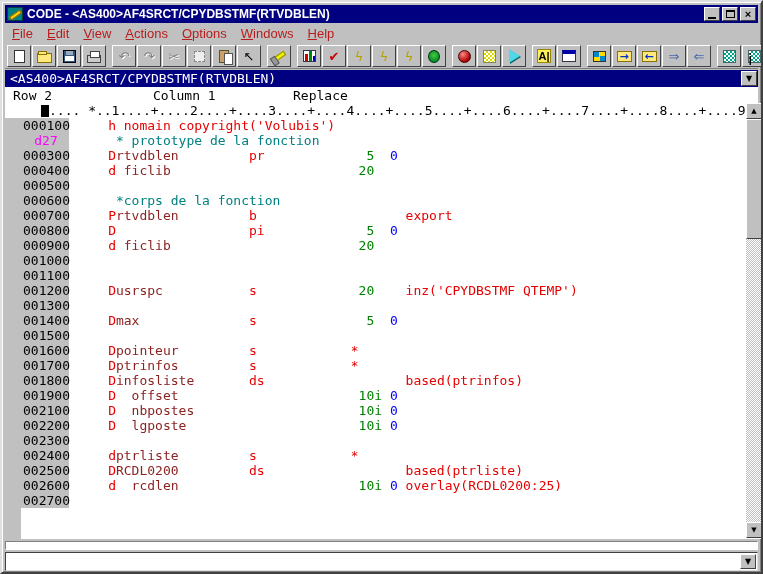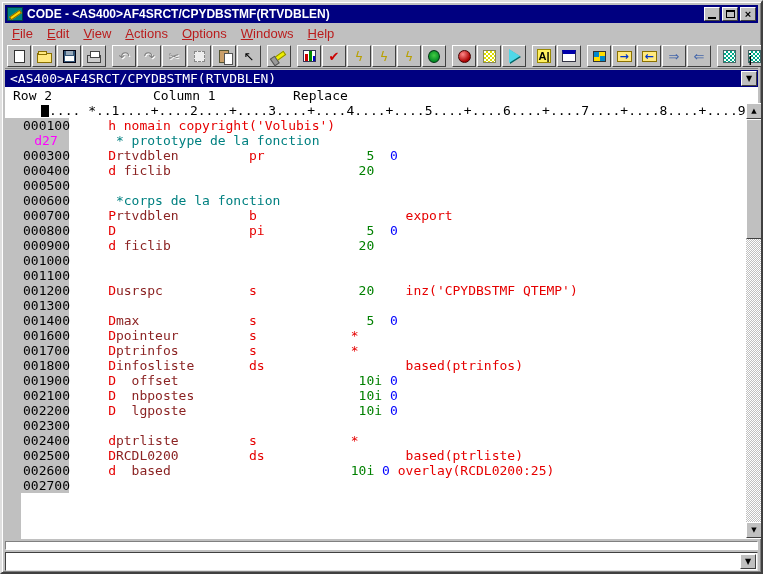--- a/index.html
+++ b/index.html
@@ -257,30 +257,31 @@
       <div class="line"><span class="ln">000500</span></div>
       <div class="line"><span class="ln">000600</span><span class="seg-c">      *corps de la fonction</span></div>
       <div class="line"><span class="ln">000700</span><span class="seg-k">     P</span><span class="seg-i">rtvdblen</span><span class="seg-k">         b</span><span class="seg-k">                   export</span></div>
       <div class="line"><span class="ln">000800</span><span class="seg-k">     D</span><span class="seg-k">                 pi</span><span class="seg-n">             5</span><span class="seg-d">  0</span></div>
       <div class="line"><span class="ln">000900</span><span class="seg-k">     d</span><span class="seg-i"> ficlib</span><span class="seg-n">                        20</span></div>
       <div class="line"><span class="ln">001000</span></div>
       <div class="line"><span class="ln">001100</span></div>
       <div class="line"><span class="ln">001200</span><span class="seg-k">     D</span><span class="seg-i">usrspc</span><span class="seg-k">           s</span><span class="seg-n">             20</span><span class="seg-k">    inz('CPYDBSTMF QTEMP')</span></div>
       <div class="line"><span class="ln">001300</span></div>
       <div class="line"><span class="ln">001400</span><span class="seg-k">     D</span><span class="seg-i">max</span><span class="seg-k">              s</span><span class="seg-n">              5</span><span class="seg-d">  0</span></div>
+      <div class="line"><span class="ln">001500</span></div>
       <div class="line"><span class="ln">001600</span><span class="seg-k">     D</span><span class="seg-i">pointeur</span><span class="seg-k">         s</span><span class="seg-k">            *</span></div>
       <div class="line"><span class="ln">001700</span><span class="seg-k">     D</span><span class="seg-i">ptrinfos</span><span class="seg-k">         s</span><span class="seg-k">            *</span></div>
       <div class="line"><span class="ln">001800</span><span class="seg-k">     D</span><span class="seg-i">infosliste</span><span class="seg-k">       ds</span><span class="seg-k">                  based(ptrinfos)</span></div>
       <div class="line"><span class="ln">001900</span><span class="seg-k">     D</span><span class="seg-i">  offset</span><span class="seg-n">                       10i</span><span class="seg-d"> 0</span></div>
       <div class="line"><span class="ln">002100</span><span class="seg-k">     D</span><span class="seg-i">  nbpostes</span><span class="seg-n">                     10i</span><span class="seg-d"> 0</span></div>
       <div class="line"><span class="ln">002200</span><span class="seg-k">     D</span><span class="seg-i">  lgposte</span><span class="seg-n">                      10i</span><span class="seg-d"> 0</span></div>
       <div class="line"><span class="ln">002300</span></div>
       <div class="line"><span class="ln">002400</span><span class="seg-k">     d</span><span class="seg-i">ptrliste</span><span class="seg-k">         s</span><span class="seg-k">            *</span></div>
       <div class="line"><span class="ln">002500</span><span class="seg-k">     D</span><span class="seg-i">RCDL0200</span><span class="seg-k">         ds</span><span class="seg-k">                  based(ptrliste)</span></div>
-      <div class="line"><span class="ln">002600</span><span class="seg-k">     d</span><span class="seg-i">  based</span><span class="seg-n">                       10i</span><span class="seg-d"> 0</span><span class="seg-k"> overlay(RCDL0200:25)</span></div>
+      <div class="line"><span class="ln">002600</span><span class="seg-k">     d</span><span class="seg-i">  rcdlen</span><span class="seg-n">                       10i</span><span class="seg-d"> 0</span><span class="seg-k"> overlay(RCDL0200:25)</span></div>
       <div class="line"><span class="ln">002700</span></div>
     </div>
 
   <div class="vscroll">
     <span class="sb-btn sb-up">▲</span>
     <span class="sb-thumb"></span>
     <span class="sb-btn sb-down">▼</span>
   </div>
 
   <div class="msgstrip"></div>

